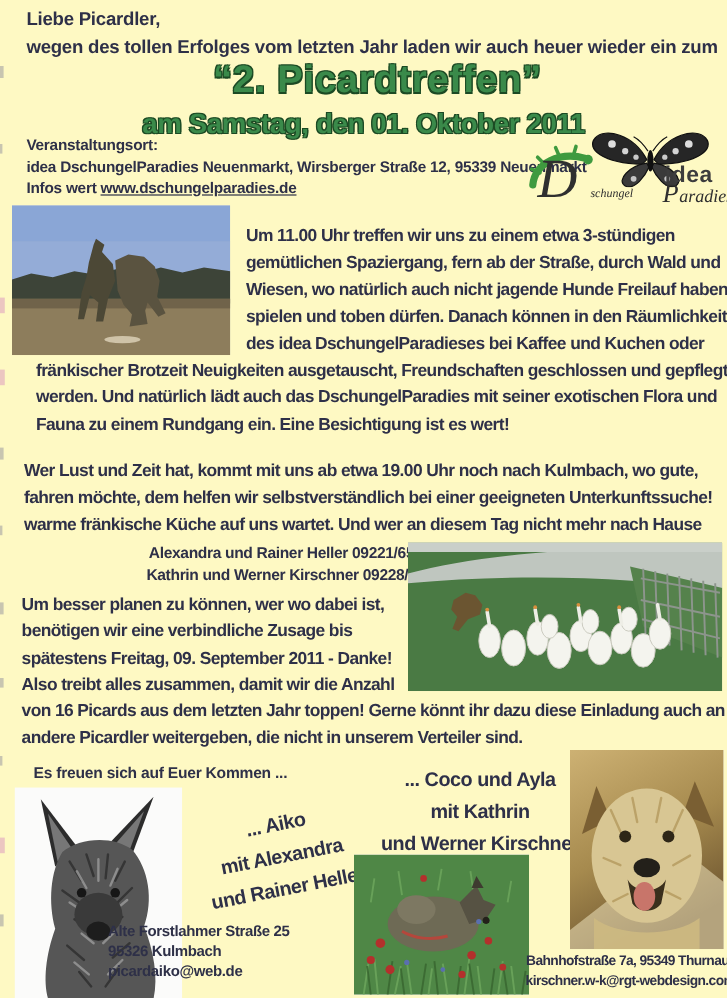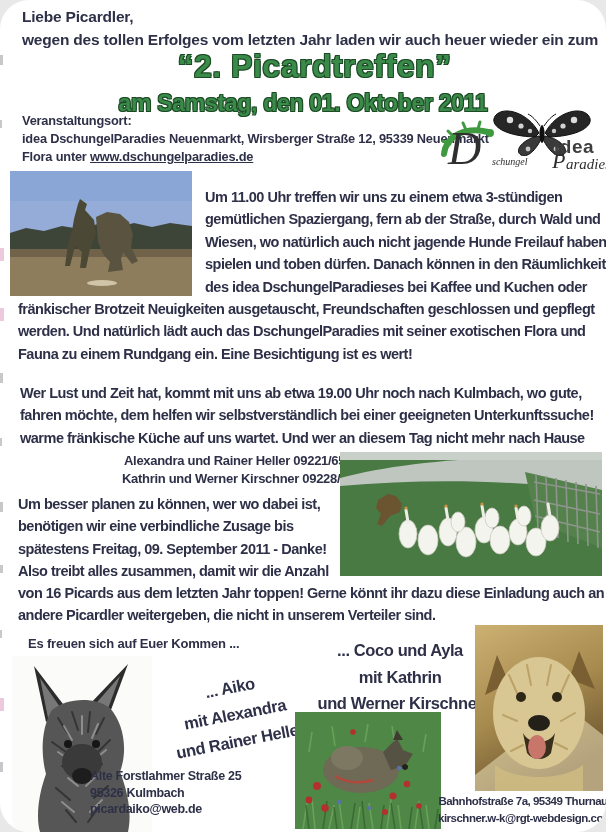--- a/index.html
+++ b/index.html
@@ -1,20 +1,19 @@
 <!DOCTYPE html>
 <html><head>
 <meta charset="utf-8">
 <style>
   html,body{margin:0;padding:0;background:#e8e8e8;}
   .page{
     position:relative; width:606px; height:832px; overflow:hidden;
-    background:#ffffff; font-family:"Liberation Sans", sans-serif;
+    background:#fef9c3; font-family:"Liberation Sans", sans-serif;
     color:#2e3048;
-    border-radius:29px;
   }
   .abs{position:absolute; white-space:nowrap;}
   
   .greeting{left:22px; font-size:15.5px; font-weight:600; letter-spacing:-0.2px;}
   .g1{top:8px;} .g2{top:31px;}
   .title{
     left:0; right:0; top:48px; text-align:center;
     font-size:32px; font-weight:bold; letter-spacing:0.5px;
     color:#3a8a4a;
     text-shadow:1px 1px 0 #1c4a24,-1px -1px 0 #1c4a24,1px -1px 0 #1c4a24,-1px 1px 0 #1c4a24;
@@ -25,21 +24,21 @@
     font-size:23px; font-weight:bold; letter-spacing:-0.3px;
     color:#3a8a4a;
     text-shadow:1px 1px 0 #1c4a24,-1px -1px 0 #1c4a24,1px -1px 0 #1c4a24,-1px 1px 0 #1c4a24;
   }
   .venue{left:22px; font-size:12.8px; font-weight:600; letter-spacing:-0.2px;}
   .v1{top:113px;} .v2{top:131px;} .v3{top:149px;}
   .venue a, .url{color:#2e3048; text-decoration:underline; cursor:pointer;}
   
   .btxt{font-size:14.5px; font-weight:bold; letter-spacing:-0.5px; line-height:22.4px;}
   .para1a{left:205px; top:186px;}
-  .para1b{left:18px; top:298px;}
+  .para1b{left:30px; top:298px;}
   .para2{left:20px; top:382px;}
   .contacts{left:120px; top:452px; width:250px; text-align:center;
             font-size:13px; font-weight:600; letter-spacing:-0.3px; line-height:17.5px;}
   .para3a{left:18px; top:493px;}
   .para3b{left:18px; top:582px;}
   
   .footer-heading{left:28px; top:636px; font-size:13px; font-weight:bold; letter-spacing:-0.2px;}
   .coco{left:300px; top:637px; width:200px; text-align:center;
         font-size:16.5px; font-weight:bold; letter-spacing:-0.4px; line-height:26.5px;}
   .aiko{left:140px; top:674px; width:190px; text-align:center;
@@ -90,21 +89,21 @@
   <div class="mark pink abs" style="top:698px;width:4px;height:13px;"></div>
   <div class="mark gray abs" style="top:762px;width:3px;height:10px;"></div>
 
   <div class="abs greeting g1">Liebe Picardler,</div>
   <div class="abs greeting g2">wegen des tollen Erfolges vom letzten Jahr laden wir auch heuer wieder ein zum</div>
   <div class="abs title">“2. Picardtreffen”</div>
   <div class="abs subtitle">am Samstag, den 01. Oktober 2011</div>
 
   <div class="abs venue v1">Veranstaltungsort:</div>
   <div class="abs venue v2">idea DschungelParadies Neuenmarkt, Wirsberger Straße 12, 95339 Neuenmarkt</div>
-  <div class="abs venue v3"><span>Flora unter </span><span class="url">www.dschungelparadies.de</span></div>
+  <div class="abs venue v3"><span>Infos wert </span><span class="url">www.dschungelparadies.de</span></div>
 
   <div class="abs logo">
     <svg class="logo-butterfly" width="108" height="50" viewBox="0 0 108 50">
       <path d="M51,27 C40,6 16,0 8,9 C0,18 14,30 47,31 Z" fill="#262626" stroke="#111" stroke-width="1"></path>
       <path d="M57,27 C68,6 92,0 100,9 C108,18 94,30 61,31 Z" fill="#262626" stroke="#111" stroke-width="1"></path>
       <path d="M51,30 C37,32 25,44 33,49 C41,53 50,40 53,33 Z" fill="#3a3a3a" stroke="#111" stroke-width="1"></path>
       <path d="M57,30 C71,32 83,44 75,49 C67,53 58,40 55,33 Z" fill="#3a3a3a" stroke="#111" stroke-width="1"></path>
       <circle cx="22" cy="14" r="3.2" fill="#f2f2f2" opacity="0.9"></circle>
       <circle cx="33" cy="20" r="2.6" fill="#f2f2f2" opacity="0.85"></circle>
       <circle cx="42" cy="25" r="2.2" fill="#f2f2f2" opacity="0.8"></circle>

